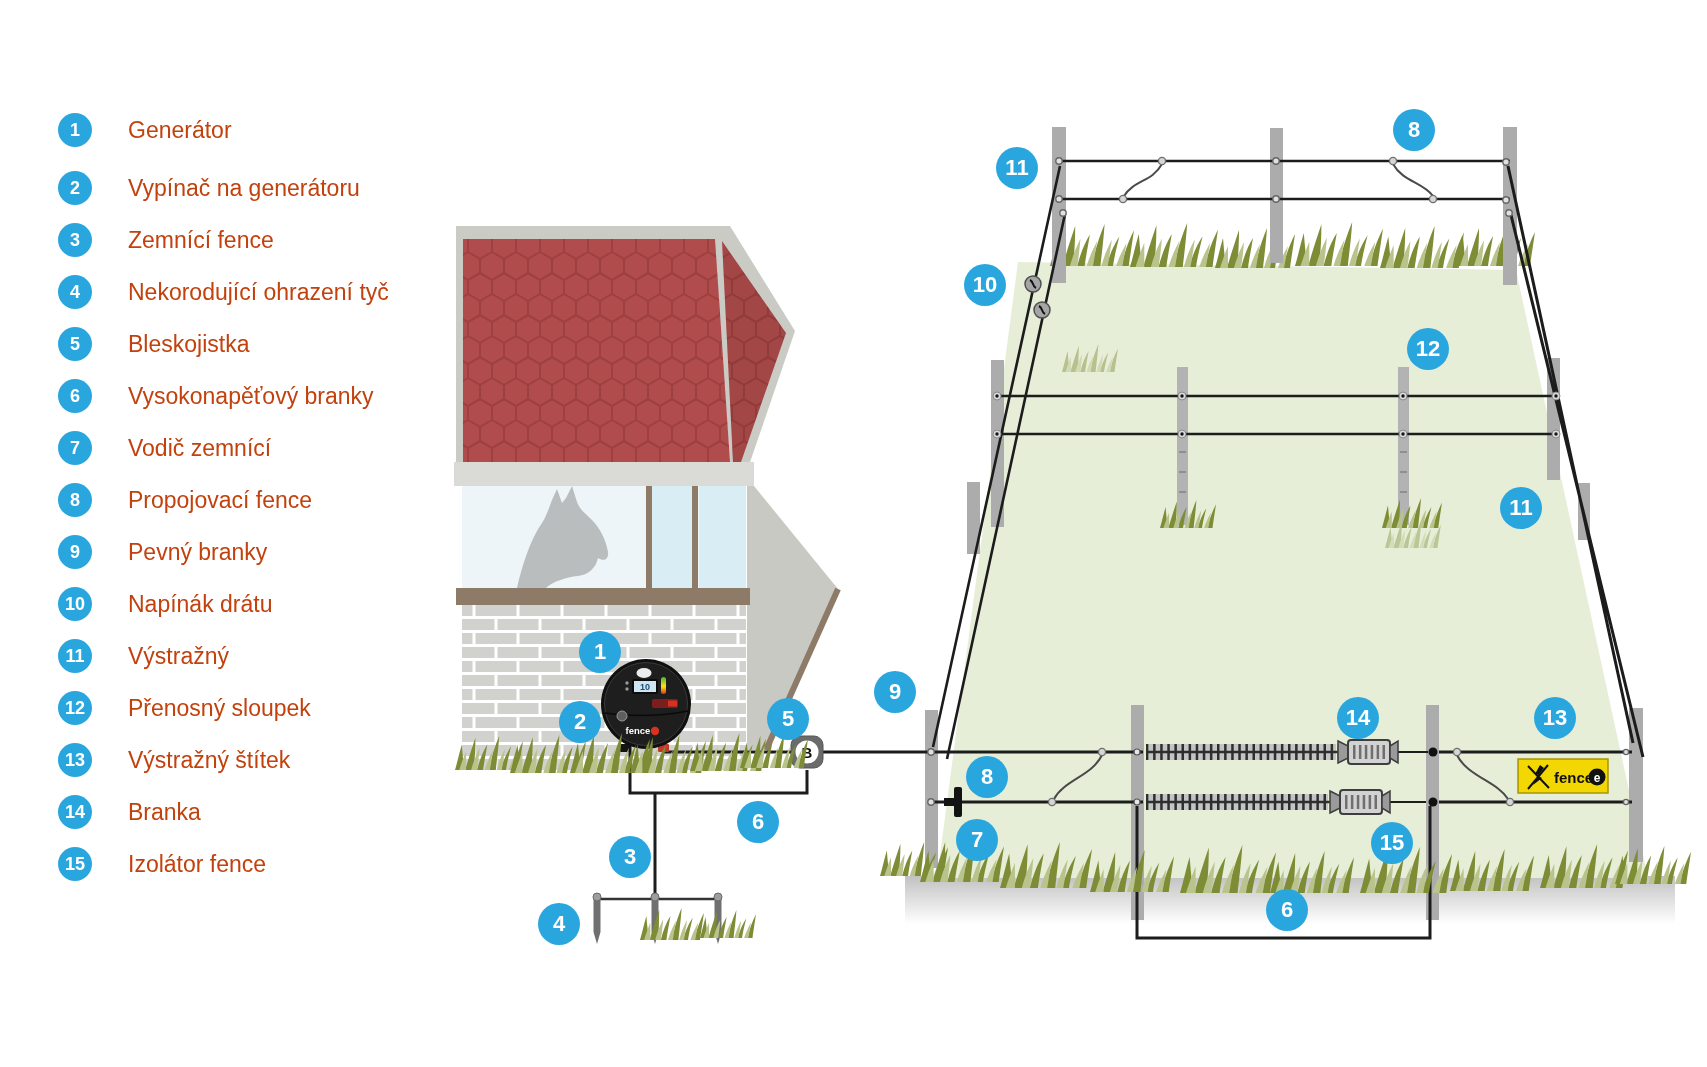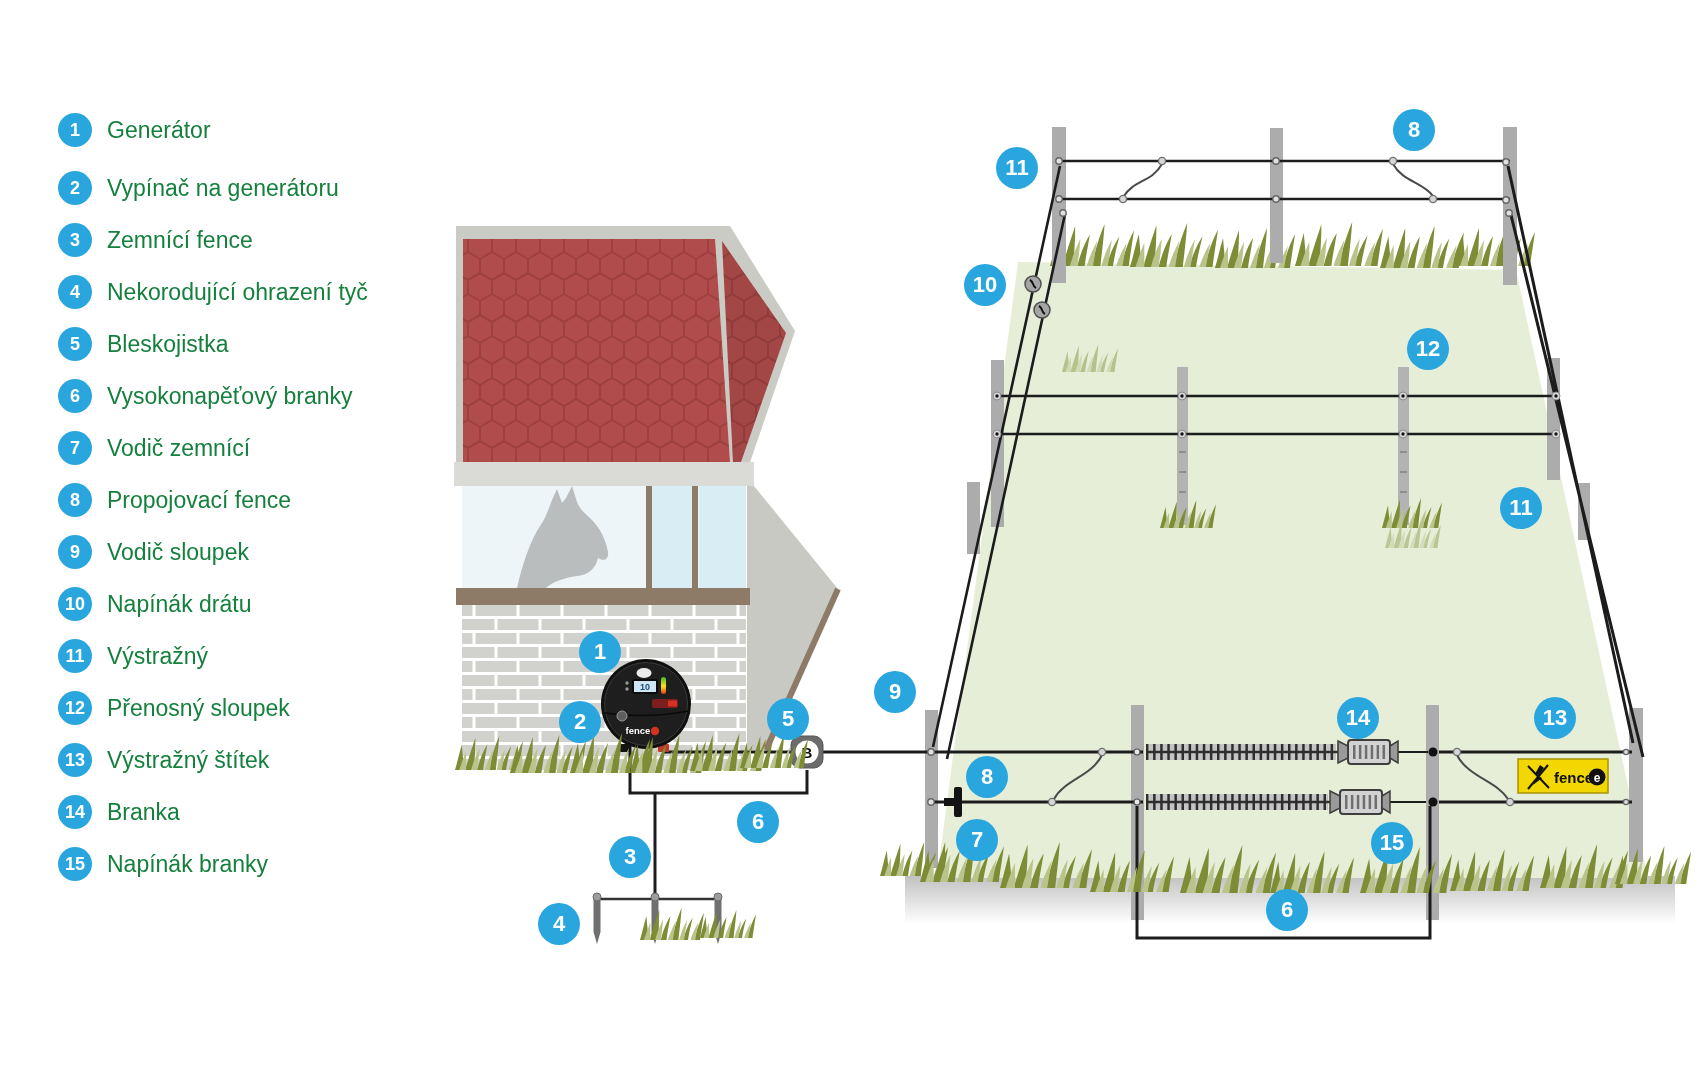--- a/index.html
+++ b/index.html
@@ -4,21 +4,21 @@
 <style>
   html,body{margin:0;padding:0;}
   body{width:1707px;height:1067px;background:#ffffff;font-family:"Liberation Sans",sans-serif;position:relative;overflow:hidden;}
   .stage{position:absolute;left:0;top:0;width:1707px;height:1067px;}
   svg{position:absolute;left:0;top:0;}
   svg text{font-family:"Liberation Sans",sans-serif;}
   .legend{position:absolute;left:0;top:0;width:460px;height:1067px;}
   .legend-row{position:absolute;height:34px;}
   .lbadge{position:absolute;left:0;top:0;width:34px;height:34px;border-radius:17px;background:#2aa6df;color:#fff;
           font-weight:bold;font-size:18px;line-height:34px;text-align:center;}
-  .llabel{position:absolute;left:49px;top:0;font-size:23px;line-height:34px;color:#15803d;white-space:nowrap;}
+  .llabel{position:absolute;left:70px;top:0;font-size:23px;line-height:34px;color:#c2410c;white-space:nowrap;}
   .dbadge{position:absolute;width:42px;height:42px;border-radius:21px;background:#2aa6df;color:#fff;
           font-weight:bold;font-size:22px;line-height:42px;text-align:center;}
 </style>
 </head>
 <body>
 
 <div class="stage">
 
 <svg width="1707" height="1067" viewBox="0 0 1707 1067">
   <defs>
@@ -354,21 +354,21 @@
   <div class="legend-row" style="left:58px;top:431px;">
     <span class="lbadge">7</span>
     <span class="llabel">Vodič zemnící</span>
   </div>
   <div class="legend-row" style="left:58px;top:483px;">
     <span class="lbadge">8</span>
     <span class="llabel">Propojovací fence</span>
   </div>
   <div class="legend-row" style="left:58px;top:535px;">
     <span class="lbadge">9</span>
-    <span class="llabel">Vodič sloupek</span>
+    <span class="llabel">Pevný branky</span>
   </div>
   <div class="legend-row" style="left:58px;top:587px;">
     <span class="lbadge">10</span>
     <span class="llabel">Napínák drátu</span>
   </div>
   <div class="legend-row" style="left:58px;top:639px;">
     <span class="lbadge">11</span>
     <span class="llabel">Výstražný</span>
   </div>
   <div class="legend-row" style="left:58px;top:691px;">
@@ -378,21 +378,21 @@
   <div class="legend-row" style="left:58px;top:743px;">
     <span class="lbadge">13</span>
     <span class="llabel">Výstražný štítek</span>
   </div>
   <div class="legend-row" style="left:58px;top:795px;">
     <span class="lbadge">14</span>
     <span class="llabel">Branka</span>
   </div>
   <div class="legend-row" style="left:58px;top:847px;">
     <span class="lbadge">15</span>
-    <span class="llabel">Napínák branky</span>
+    <span class="llabel">Izolátor fence</span>
   </div>
 </div>
 
 <div class="dbadge" style="left:579px;top:631px;">1</div>
 <div class="dbadge" style="left:559px;top:701px;">2</div>
 <div class="dbadge" style="left:609px;top:836px;">3</div>
 <div class="dbadge" style="left:538px;top:903px;">4</div>
 <div class="dbadge" style="left:767px;top:698px;">5</div>
 <div class="dbadge" style="left:737px;top:801px;">6</div>
 <div class="dbadge" style="left:1266px;top:889px;">6</div>

